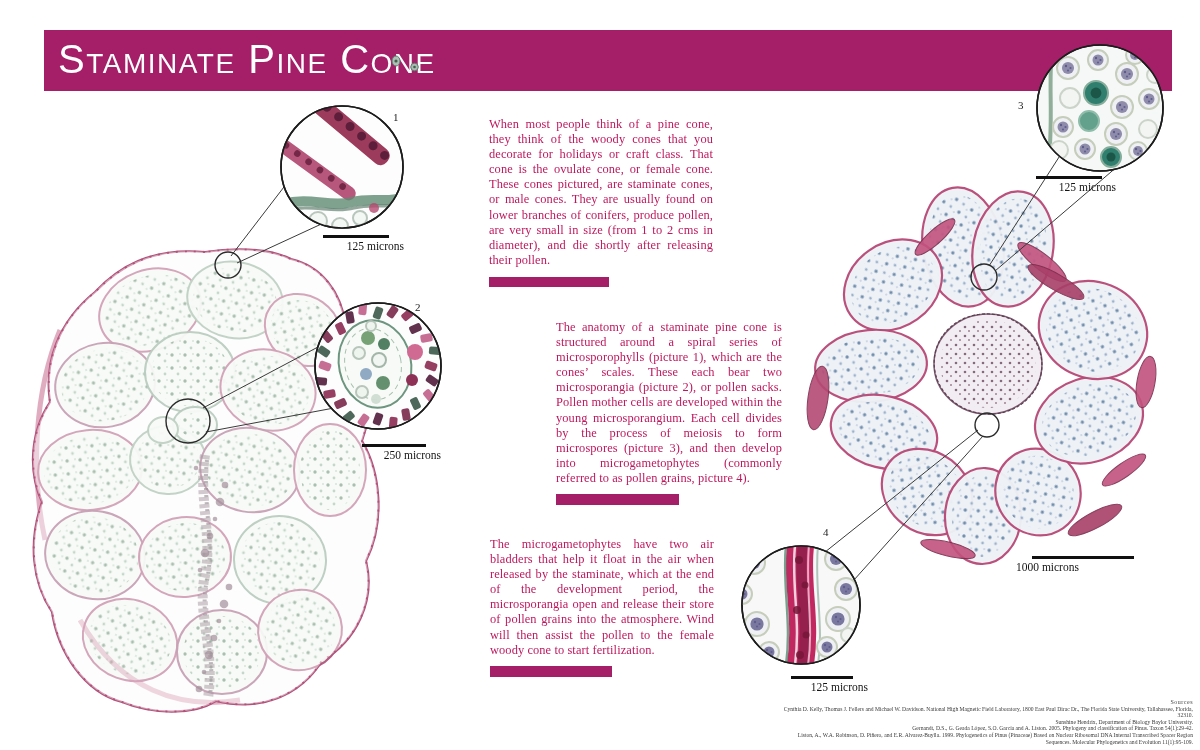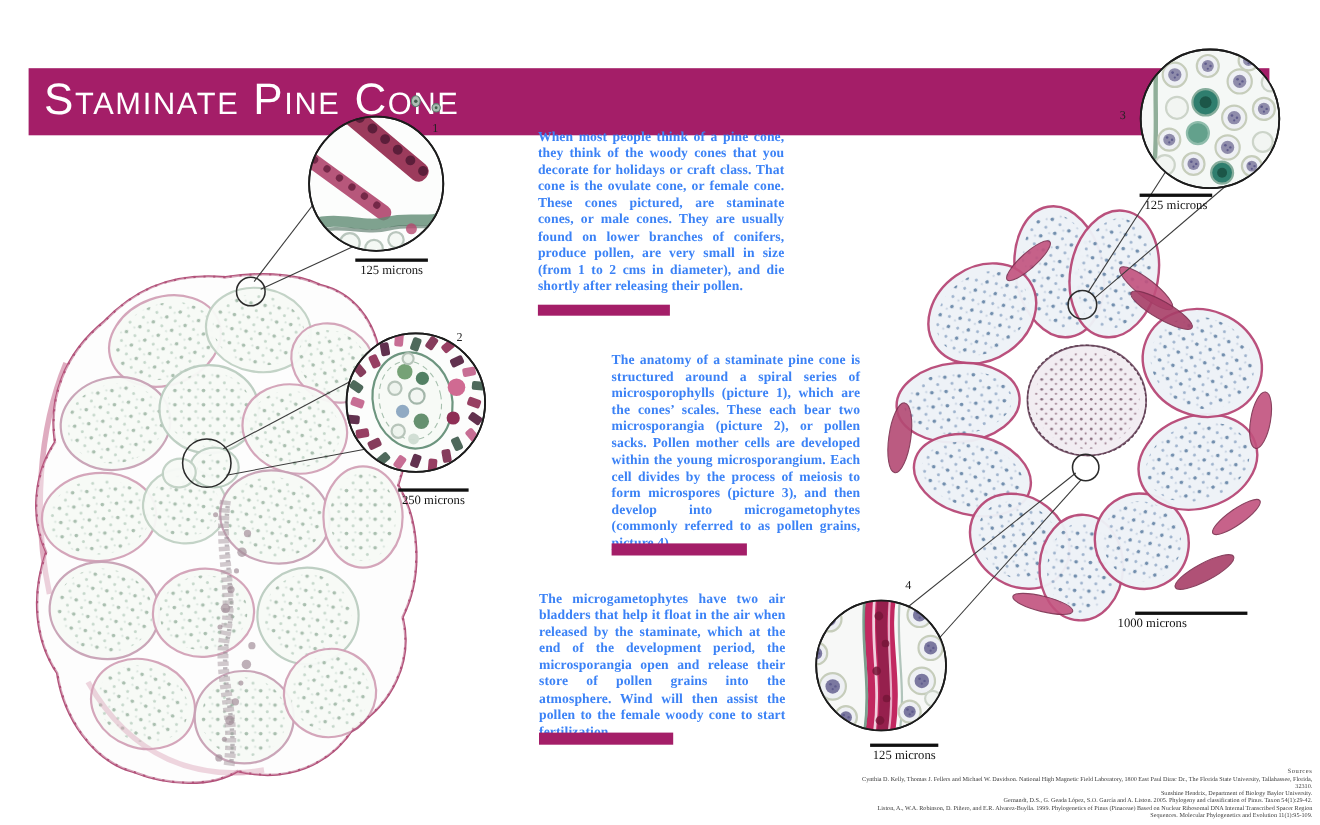--- a/index.html
+++ b/index.html
@@ -1,31 +1,31 @@
 <!DOCTYPE html>
 <html><head>
 <meta charset="utf-8">
 <style>
   html,body{margin:0;padding:0;background:#ffffff;}
   .poster{position:relative;width:1200px;height:750px;background:#fff;overflow:hidden;
           font-family:"Liberation Serif", serif;}
   
-  .banner{position:absolute;left:26px;top:30px;width:1128px;height:61px;background:#A41E68;z-index:1;margin-top:32px;}
+  .banner{position:absolute;left:44px;top:30px;width:1128px;height:61px;background:#A41E68;z-index:1;}
   .banner h1{margin:0;padding:0 0 0 14px;color:#ffffff;font-family:"Liberation Sans", sans-serif;
              font-variant:small-caps;font-weight:400;font-size:40px;line-height:58px;letter-spacing:1.5px;}
   .pollen{position:absolute;top:24px;}
   
   #art{position:absolute;left:0;top:0;z-index:2;pointer-events:none;}
   
-  .para{position:absolute;z-index:3;font-size:12.4px;line-height:15.1px;color:#3b82f6;
-        text-align:justify;letter-spacing:.1px;font-weight:bold;}
+  .para{position:absolute;z-index:3;font-size:12.4px;line-height:15.1px;color:#be185d;
+        text-align:justify;letter-spacing:.1px;}
   .accent-bar{position:absolute;z-index:3;background:#A41E68;}
   .cap-num{position:absolute;z-index:3;font-size:11px;color:#222;}
   .scalebar{position:absolute;z-index:3;height:3px;background:#101010;}
-  .scalelabel{position:absolute;z-index:3;font-size:11.5px;color:#141414;text-align:center;}
+  .scalelabel{position:absolute;z-index:3;font-size:11.5px;color:#141414;text-align:right;}
   .scalelabel.right{text-align:left;}
   .sources{position:absolute;z-index:3;right:7px;top:699px;width:420px;text-align:right;
            font-size:5.6px;line-height:6.6px;color:#3a3a3a;}
   .sources .head{font-size:6px;letter-spacing:.5px;color:#444;}
 </style>
 </head>
 <body>
 
 <div class="poster">
 

